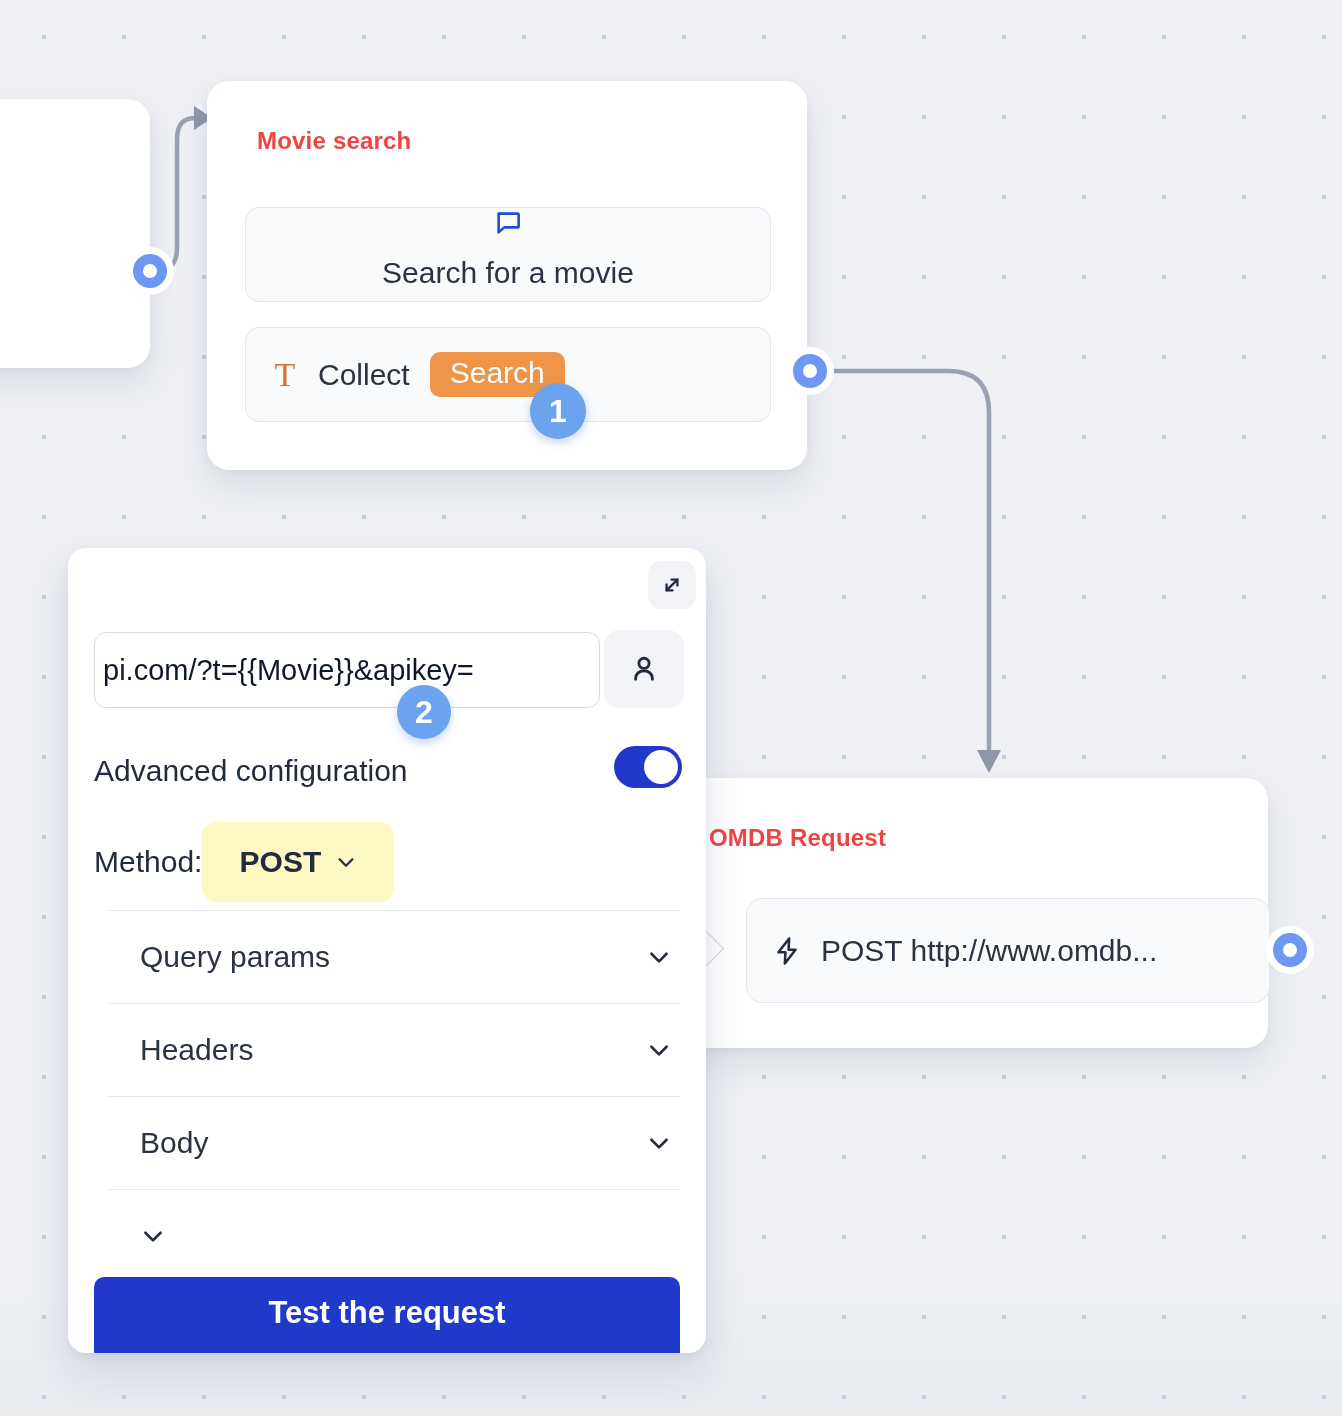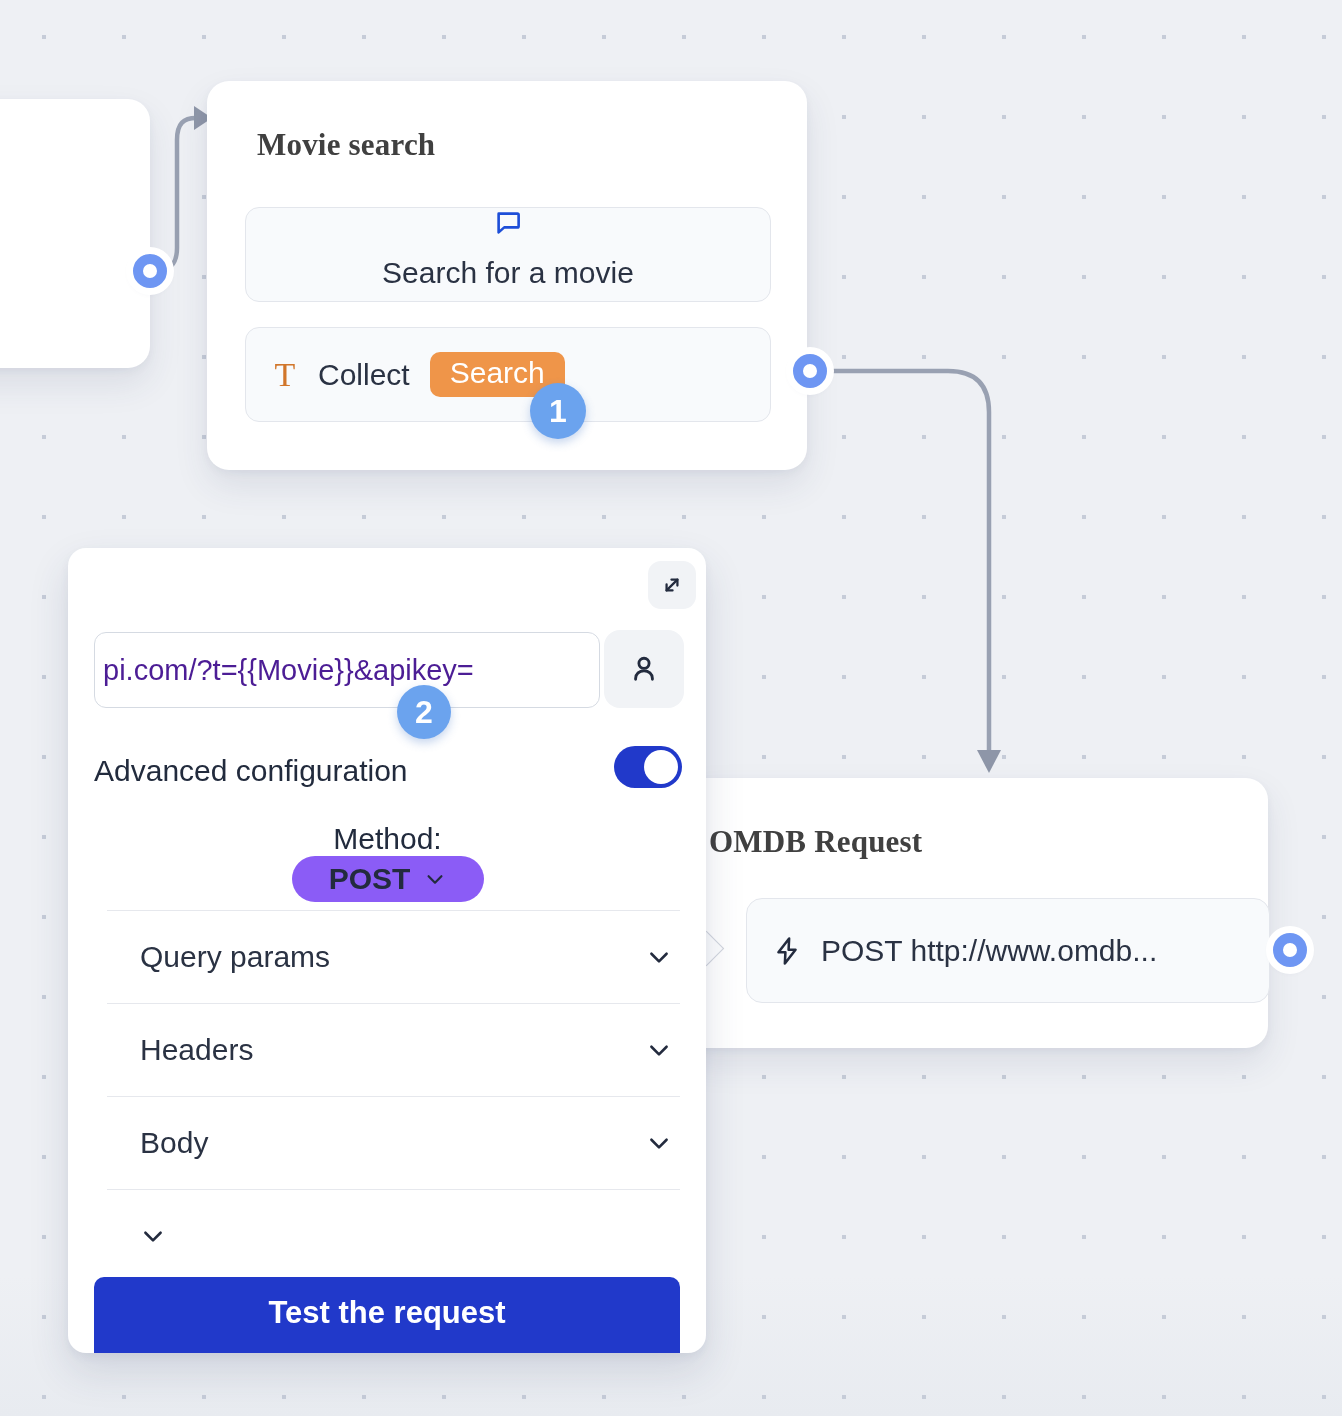--- a/index.html
+++ b/index.html
@@ -14,21 +14,21 @@
     background-position:4px -3px, 0 0;
   }
   .connectors{position:absolute;left:0;top:0;z-index:1;}
 
   
   .card{
     position:absolute;background:#ffffff;border-radius:22px;z-index:2;
     box-shadow:0 16px 34px rgba(45,60,100,.10), 0 3px 8px rgba(45,60,100,.05);
   }
   .card-title{
-    position:absolute;color:#404040;font-size:31px;font-weight:700;letter-spacing:.2px;font-family:Liberation Serif, serif;
+    position:absolute;color:#ef4444;font-size:24px;font-weight:700;letter-spacing:.2px;
   }
   .node-row{
     position:absolute;display:flex;align-items:center;gap:18px;
     background:#f8fafc;border:1.5px solid #e3e6ec;border-radius:14px;
     box-sizing:border-box;padding:0 24px;color:#2a3243;font-size:30px;
   }
 
   
   .port{
     position:absolute;width:14px;height:14px;background:#fff;border-radius:50%;
@@ -63,39 +63,39 @@
     box-shadow:0 18px 40px rgba(45,60,100,.14), 0 4px 10px rgba(45,60,100,.06);
   }
   .icon-btn{
     position:absolute;background:#f1f3f6;border-radius:13px;
     display:flex;align-items:center;justify-content:center;
   }
   .url-field{
     position:absolute;left:26px;top:84px;width:506px;height:76px;box-sizing:border-box;
     border:1.5px solid #d5dae2;border-radius:12px;background:#fff;
     display:flex;align-items:center;overflow:hidden;
-    color:#4c1d95;font-size:29px;padding-left:8px;white-space:nowrap;
+    color:#0f172a;font-size:29px;padding-left:8px;white-space:nowrap;
   }
   .adv-row{
     position:absolute;left:26px;right:24px;top:192px;height:48px;
     display:flex;align-items:flex-end;justify-content:space-between;
   }
   .panel-label{color:#222b3d;font-size:30px;}
   .toggle{
     position:relative;width:68px;height:42px;border-radius:21px;background:#2139ca;flex:0 0 auto;
   }
   .toggle .knob{
     position:absolute;right:4px;top:4px;width:34px;height:34px;border-radius:50%;background:#fff;
   }
   .method-row{
     position:absolute;left:26px;right:25px;top:274px;height:80px;
-    display:flex;align-items:center;justify-content:flex-start;flex-direction:column;
+    display:flex;align-items:center;justify-content:flex-start;
   }
   .method-select{
-    width:192px;height:80px;background:#8b5cf6;border-radius:24px;box-sizing:border-box;
+    width:192px;height:80px;background:#fef9c3;border-radius:14px;box-sizing:border-box;
     display:flex;align-items:center;justify-content:center;gap:14px;
     color:#232b3e;font-size:30px;font-weight:700;
   }
   .sections{position:absolute;left:39px;right:26px;top:362px;border-top:1.5px solid #e6e8ed;}
   .section-row{
     height:92px;border-bottom:1.5px solid #e6e8ed;
     display:flex;align-items:center;justify-content:space-between;
     color:#2a3243;font-size:30px;padding:0 8px 0 33px;
   }
   .test-btn{

